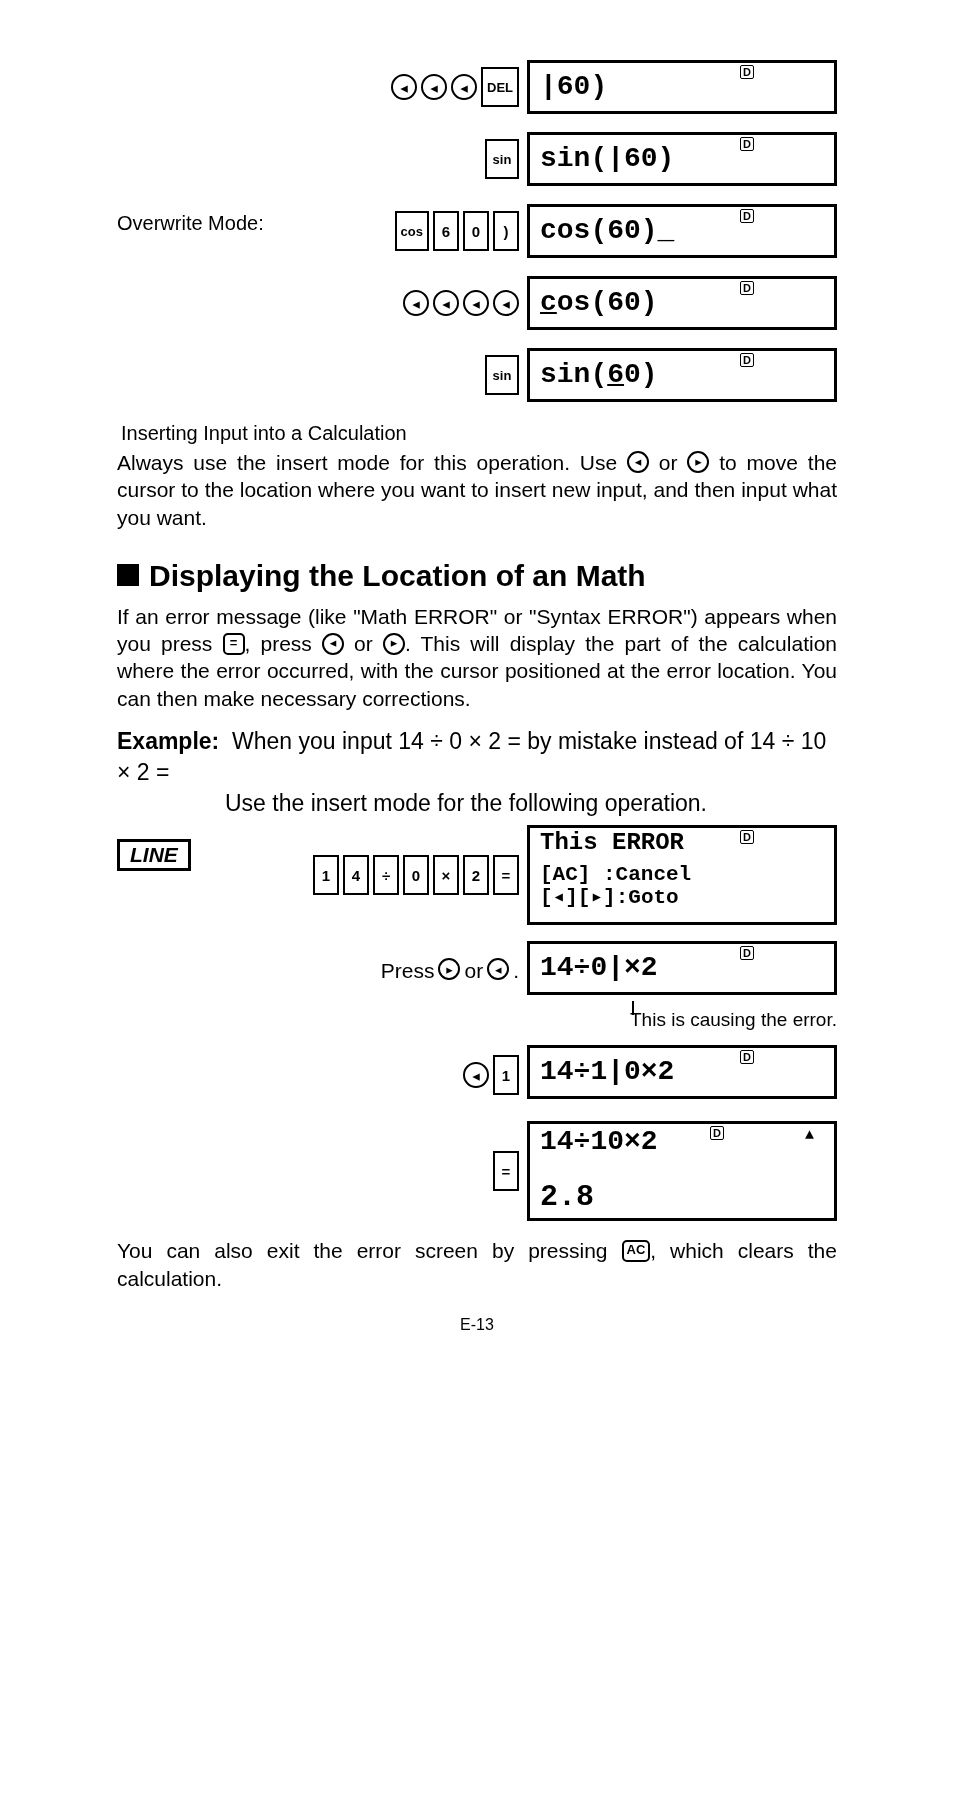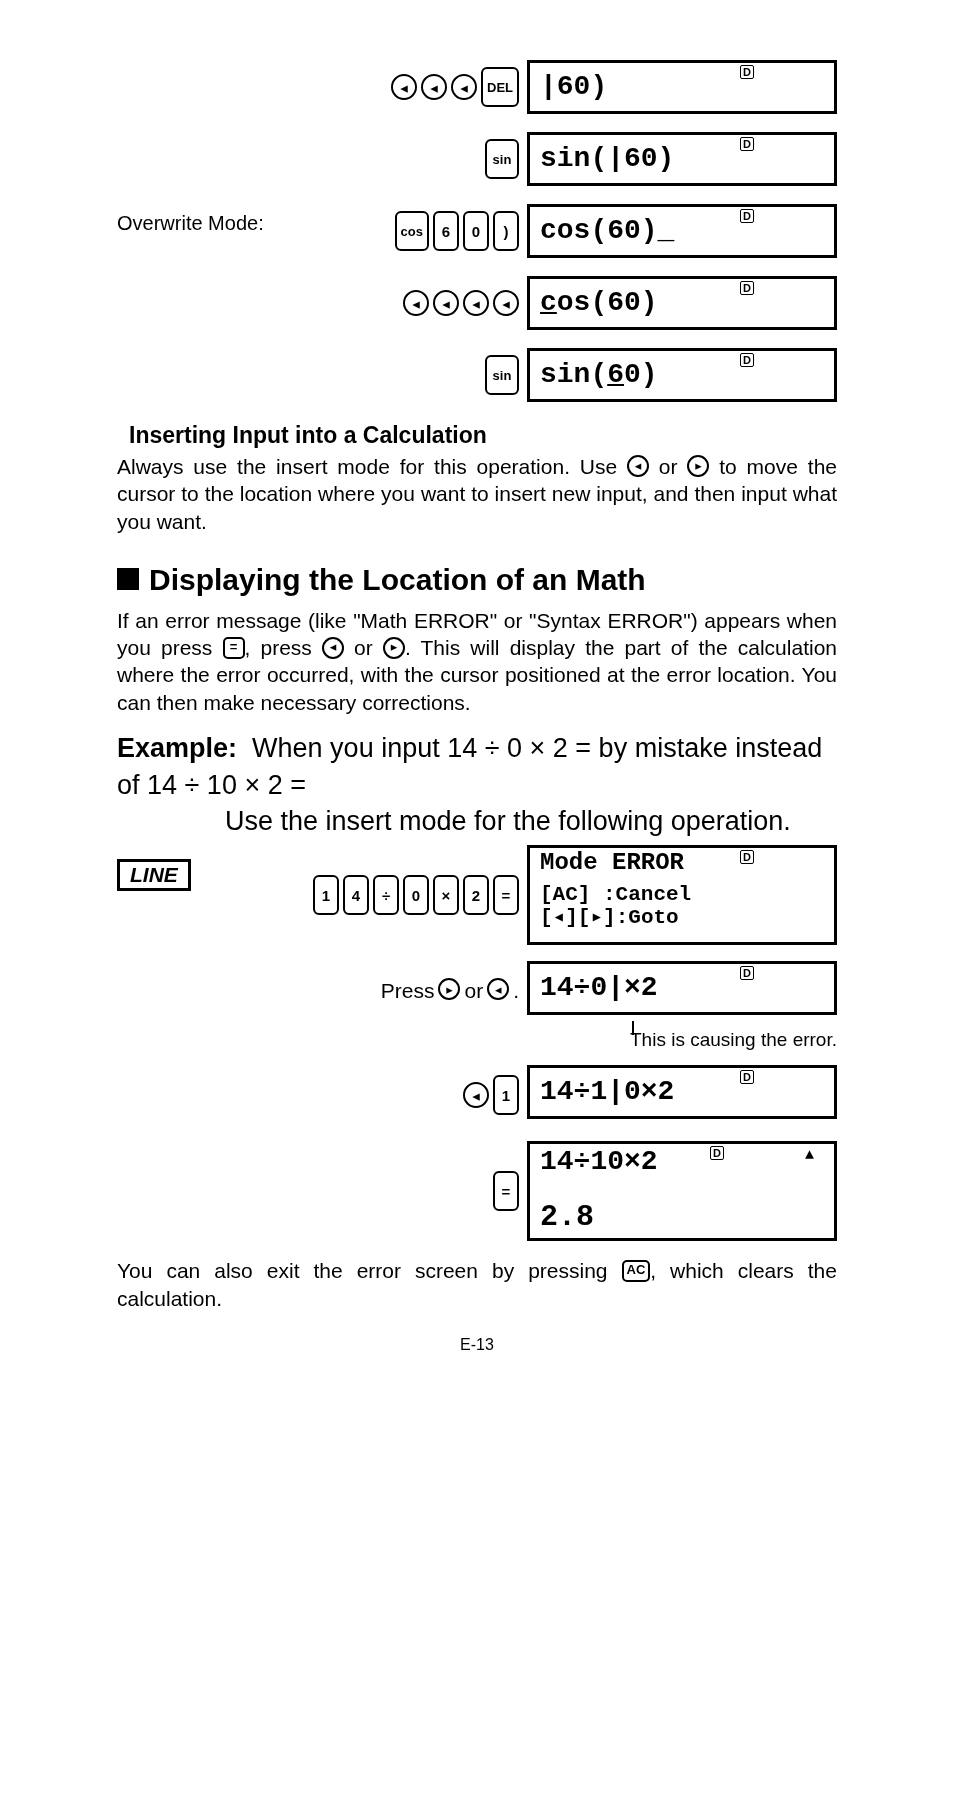--- a/index.html
+++ b/index.html
@@ -33,21 +33,21 @@
     align-items: center;
     gap: 4px;
     margin-right: 8px;
     font-size: 22px;
   }
   .key {
     display: inline-flex;
     align-items: center;
     justify-content: center;
     border: 2px solid #000;
-    border-radius: 6px;
+    border-radius: 0;
     min-width: 26px;
     height: 40px;
     padding: 12px 4px;
     font-size: 15px;
     font-weight: bold;
     font-family: Arial, Helvetica, sans-serif;
     box-sizing: border-box;
     line-height: 1;
   }
   .key.func { font-size: 13px; min-width: 34px; }
@@ -94,23 +94,23 @@
   .upindic {
     position: absolute;
     top: 3px;
     right: 20px;
     font-size: 15px;
   }
   .screen .line1 { line-height: 1; }
   .screen .line-sm { font-size: 21px; line-height: 1.1; }
   .screen .result { text-align: left; font-size: 30px; margin-top: auto;}
   h1.sub {
-    font-size: 23px;
-    font-weight: bold;
-    margin: 20px 0 4px 12px;
+    font-size: 20px;
+    font-weight: normal;
+    margin: 20px 0 4px 4px;
   }
   h1.section {
     font-size: 30px;
     font-weight: bold;
     margin: 28px 0 10px 0;
   }
   p.body {
     font-size: 21px;
     line-height: 1.3;
     margin: 4px 0 14px 0;
@@ -140,21 +140,21 @@
     height: 22px;
     border: 2.5px solid #000;
     border-radius: 50%;
     font-size: 13px;
     vertical-align: middle;
     box-sizing: border-box;
     position: relative;
     top: -2px;
   }
   .example {
-    font-size: 27px;
+    font-size: 23px;
     line-height: 1.35;
     margin: 10px 0 6px 0;
   }
   .example b { font-weight: bold; }
   .indent { margin-left: 108px; display:block;}
   .linebox {
     border: 3px solid #000;
     display: inline-block;
     padding: 1px 10px;
     font-weight: bold;
@@ -310,21 +310,21 @@
       <span class="key">1</span>
       <span class="key">4</span>
       <span class="key">÷</span>
       <span class="key">0</span>
       <span class="key">×</span>
       <span class="key">2</span>
       <span class="key">=</span>
     </div>
     <div class="screen tall" style="justify-content:flex-start; padding-top:2px;">
       <span class="dindic">D</span>
-      <span class="line-sm" style="font-size:24px; margin-bottom:6px;">Mode ERROR</span>
+      <span class="line-sm" style="font-size:24px; margin-bottom:6px;">This ERROR</span>
       <span class="line-sm">[AC]  :Cancel</span>
       <span class="line-sm">[◂][▸]:Goto</span>
     </div>
   </div>
 
   <div class="error-row">
     <div class="mid">
       <span>Press </span>
       <span class="icircle">▸</span>
       <span> or </span>

